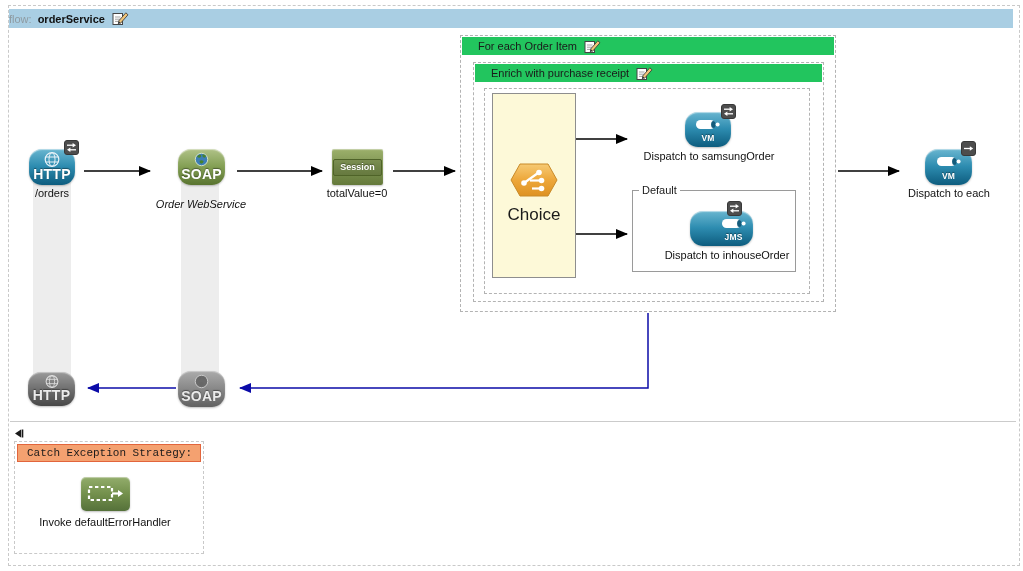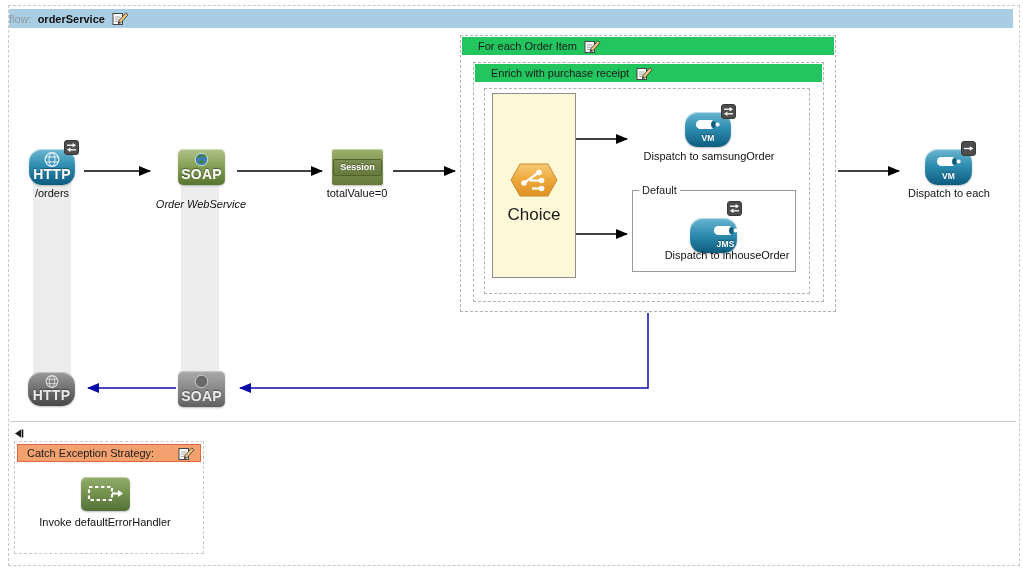--- a/index.html
+++ b/index.html
@@ -21,21 +21,21 @@
   .scope-bar .ttl{margin-right:7px;white-space:nowrap;}
 
   
   .track{background:#ededed;}
 
   
   .ep{box-sizing:border-box;display:flex;flex-direction:column;align-items:center;
       justify-content:space-between;}
   .teal{border-radius:13px;background:linear-gradient(180deg,#6ab6d0 0%,#2d8cb0 48%,#0d5c7e 100%);
         box-shadow:inset 0 1px 1px rgba(255,255,255,.55), 0 1px 2px rgba(0,0,0,.25);}
-  .greenbox{border-radius:5px;background:linear-gradient(180deg,#b0c288 0%,#84a055 48%,#597430 100%);
+  .greenbox{border-radius:13px;background:linear-gradient(180deg,#b0c288 0%,#84a055 48%,#597430 100%);
         box-shadow:inset 0 1px 1px rgba(255,255,255,.5), 0 1px 2px rgba(0,0,0,.25);}
   .sessionbox{border-radius:2px;background:linear-gradient(180deg,#9cb06b 0%,#7d9351 50%,#64793a 100%);
         box-shadow:inset 0 1px 1px rgba(255,255,255,.45), 0 1px 2px rgba(0,0,0,.25);
         display:flex;align-items:center;justify-content:center;}
   .invokebox{border-radius:5px;background:linear-gradient(180deg,#93ad6c 0%,#73904c 50%,#55713a 100%);
         box-shadow:inset 0 1px 1px rgba(255,255,255,.45), 0 1px 2px rgba(0,0,0,.25);
         display:flex;align-items:center;justify-content:center;}
   .gray{filter:grayscale(1) brightness(.92);}
   .ic-text{font-weight:bold;color:#fff;font-size:8.5px;line-height:1;margin-bottom:5px;
            text-shadow:0 -1px 1px rgba(0,0,0,.4);letter-spacing:.2px;}
@@ -61,21 +61,21 @@
   .default-group{border:1px solid #9a9a9a;box-sizing:border-box;background:transparent;}
   .legend{position:absolute;top:0;left:6px;transform:translateY(-55%);background:#fff;
           padding:0 3px;font-size:11px;white-space:nowrap;}
 
   
   .separator{background:#cbcbcb;}
   .catch{border:1px dashed #c9c9c9;box-sizing:border-box;}
   .catch-bar{position:absolute;left:2px;top:2px;width:184px;height:18px;background:#f4a170;
              border:1px solid #e2653c;box-sizing:border-box;display:flex;align-items:center;
              padding-left:9px;font-size:11px;}
-  .catch-bar .ttl{margin-right:24px;white-space:nowrap;}
+  .catch-bar .ttl{margin-right:24px;white-space:nowrap;font-family:Liberation Mono, monospace;}
 
   svg.connectors{position:absolute;left:0;top:0;z-index:2;pointer-events:none;}
   .z1{z-index:1;} .z3{z-index:3;} .z4{z-index:4;}
 </style>
 </head>
 <body>
 
 <div class="canvas">
 
   <div class="abs outer"></div>
@@ -209,21 +209,21 @@
   <div class="abs badge z4" style="left:721px;top:104px;">
     <svg width="11" height="11" viewBox="0 0 11 11">
       <path d="M1 3.2h6" stroke="#fff" stroke-width="1.3"></path>
         <path d="M6.6 1 L10 3.2 L6.6 5.4 Z" fill="#fff"></path>
       <path d="M10 7.8H4" stroke="#fff" stroke-width="1.3"></path>
         <path d="M4.4 5.6 L1 7.8 L4.4 10 Z" fill="#fff"></path>
     </svg>
   </div>
   <div class="abs nlabel z3" style="left:709px;top:150px;">Dispatch to samsungOrder</div>
 
-  <div class="abs ep teal z3" style="left:690px;top:218px;width:47px;height:35px;padding-left:24px;">
+  <div class="abs ep teal z3" style="left:690px;top:211px;width:63px;height:35px;padding-left:24px;">
     <svg class="glyph" style="margin-top:6px;" width="26" height="13" viewBox="0 0 26 13">
       <rect x="1" y="2" width="19" height="9" rx="4.5" fill="#fff"></rect>
       <ellipse cx="18.3" cy="6.5" rx="2.2" ry="3.6" fill="#145c7c"></ellipse>
       <circle cx="22.6" cy="6.5" r="2" fill="#fff"></circle>
     </svg>
     <span class="ic-text">JMS</span>
   </div>
   <div class="abs badge z4" style="left:727px;top:201px;">
     <svg width="11" height="11" viewBox="0 0 11 11">
       <path d="M1 3.2h6" stroke="#fff" stroke-width="1.3"></path>

